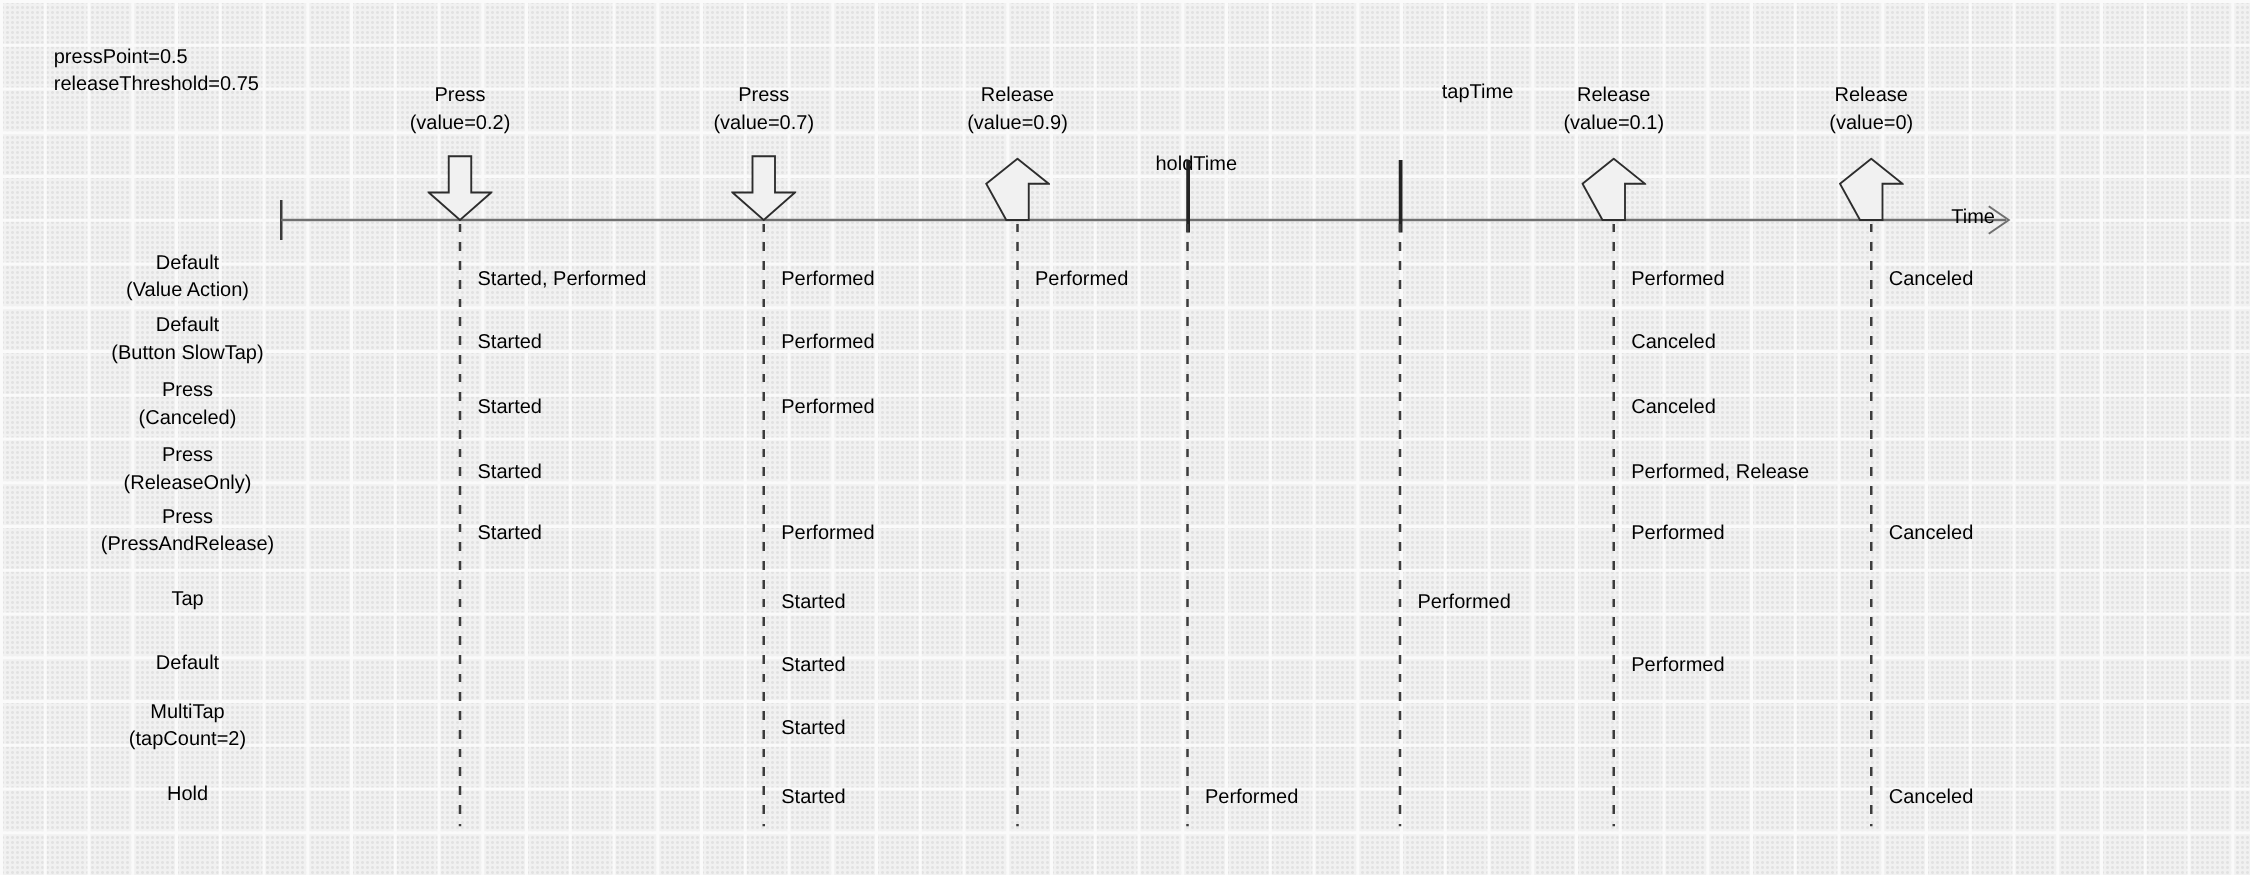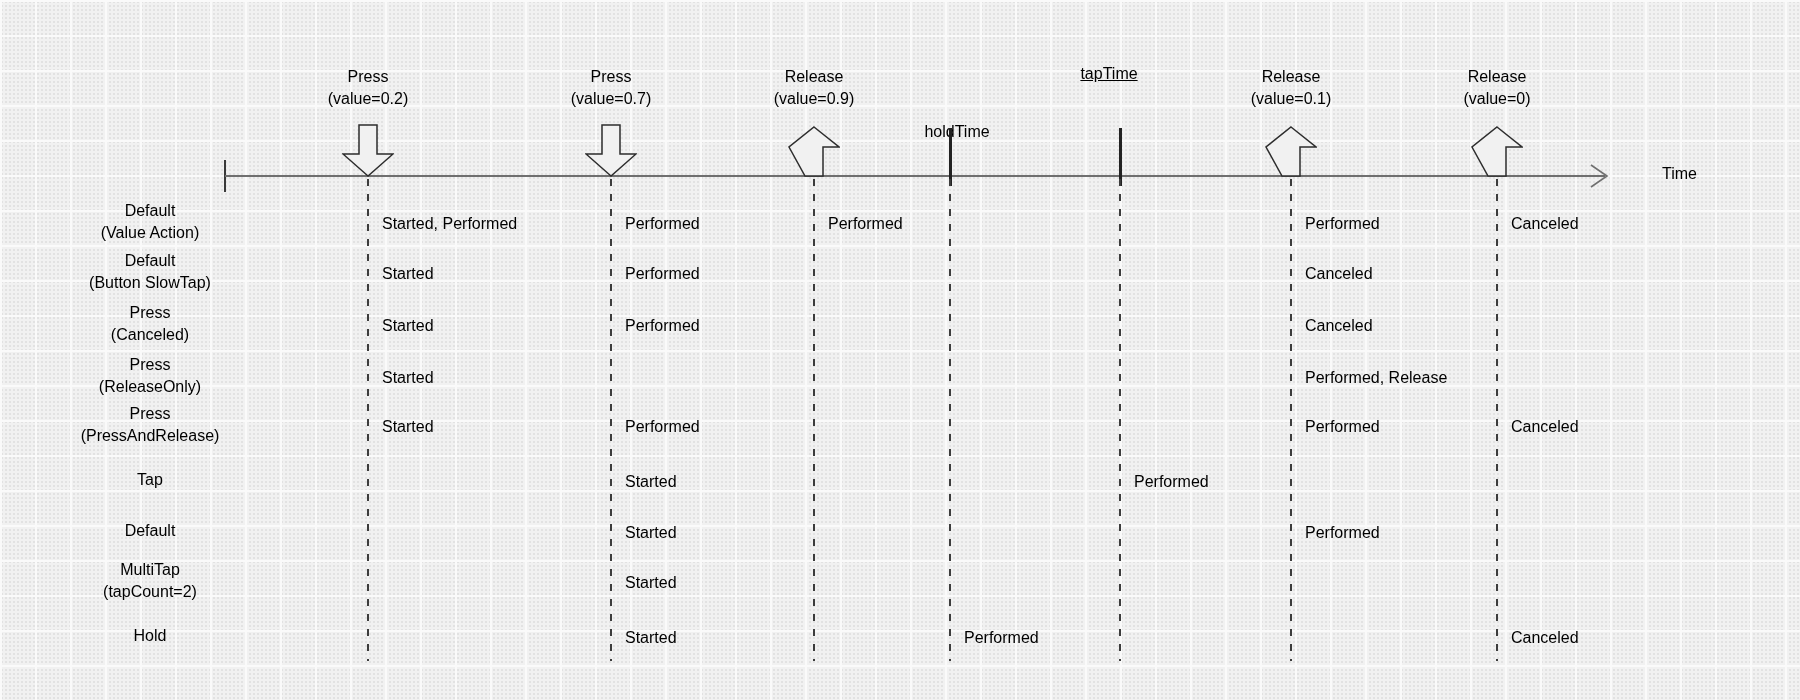--- a/index.html
+++ b/index.html
@@ -34,21 +34,21 @@
     position:absolute;left:225px;top:175px;
     width:1380px;height:2px;background:var(--axis);
   }
   .axis-start{
     position:absolute;left:224px;top:160px;
     width:2px;height:32px;background:#3a3a3a;
   }
   .axis-head{position:absolute;left:1589px;top:163px;}
   .axis-head path{fill:none;stroke:var(--axis);stroke-width:1.6px;}
   .axis-label{
-    position:absolute;left:1662px;top:174px;
+    position:absolute;left:1561px;top:174px;
     transform:translateY(-50%);white-space:nowrap;
   }
   .event-label{
     position:absolute;transform:translateX(-50%);
     text-align:center;line-height:22px;white-space:nowrap;
   }
   .marker-arrow{position:absolute;}
   .marker-arrow path{fill:var(--bg);stroke:var(--ink);stroke-width:1.5px;stroke-linejoin:miter;}
   .time-tick{
     position:absolute;top:128px;width:3px;height:58px;background:#222222;
@@ -64,20 +64,24 @@
   .row-value{
     position:absolute;transform:translateY(-50%);
     line-height:18px;white-space:nowrap;
   }
 </style>
 </head>
 <body>
 
 <div class="diagram">
 
+  <div class="config">
+    <div>pressPoint=0.5</div>
+    <div>releaseThreshold=0.75</div>
+  </div>
 
   <div class="axis-start"></div>
   <div class="axis-line"></div>
   <svg class="axis-head" width="20" height="26" viewBox="0 0 20 26">
     <path d="M2 2 L18 13 L2 24"></path>
   </svg>
   <div class="axis-label">Time</div>
 
   <div id="events-layer">
       <div class="event-label" style="left: 368px; top: 66px;">
@@ -102,21 +106,21 @@
       </div>
       <svg width="52" height="51" viewBox="0 0 52 51" class="marker-arrow" style="left: 788px; top: 126px;">
         <path d="M26 1 L51 21 L35 21 L35 50 L17 50 L1 21 Z"></path>
       </svg>
       <div class="dashed-line" style="left: 813px;"></div>
       <div class="event-label" style="left: 957px; top: 89px; margin-top: 32px;">
         <div>holdTime</div>
       </div>
       <div class="time-tick" style="left: 949px;"></div>
       <div class="dashed-line" style="left: 949px;"></div>
-      <div class="event-label" style="left: 1109px; top: 63px; text-decoration: underline;">
+      <div class="event-label" style="left: 1182px; top: 63px;">
         <div>tapTime</div>
       </div>
       <div class="time-tick" style="left: 1119px;"></div>
       <div class="dashed-line" style="left: 1119px;"></div>
       <div class="event-label" style="left: 1291px; top: 66px;">
         <div>Release</div>
         <div>(value=0.1)</div>
       </div>
       <svg width="52" height="51" viewBox="0 0 52 51" class="marker-arrow" style="left: 1265px; top: 126px;">
         <path d="M26 1 L51 21 L35 21 L35 50 L17 50 L1 21 Z"></path>

